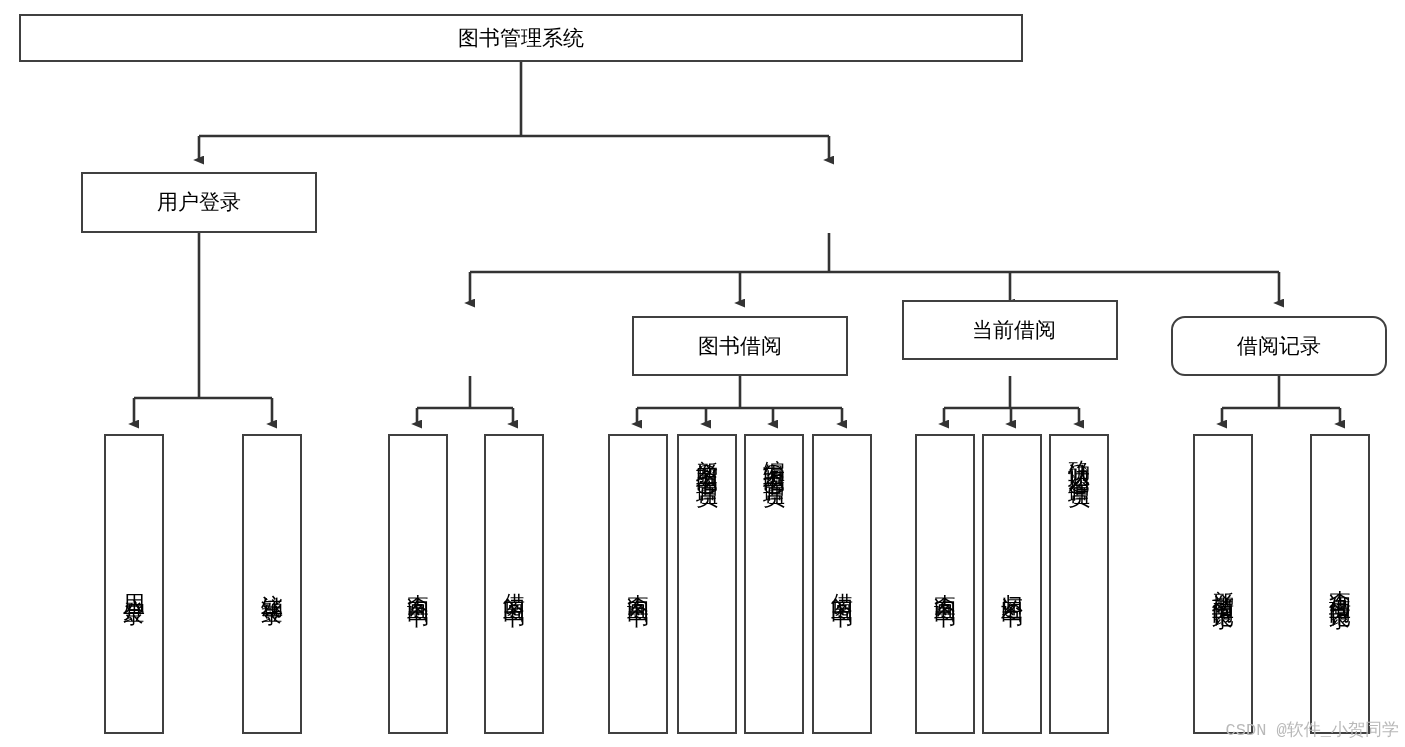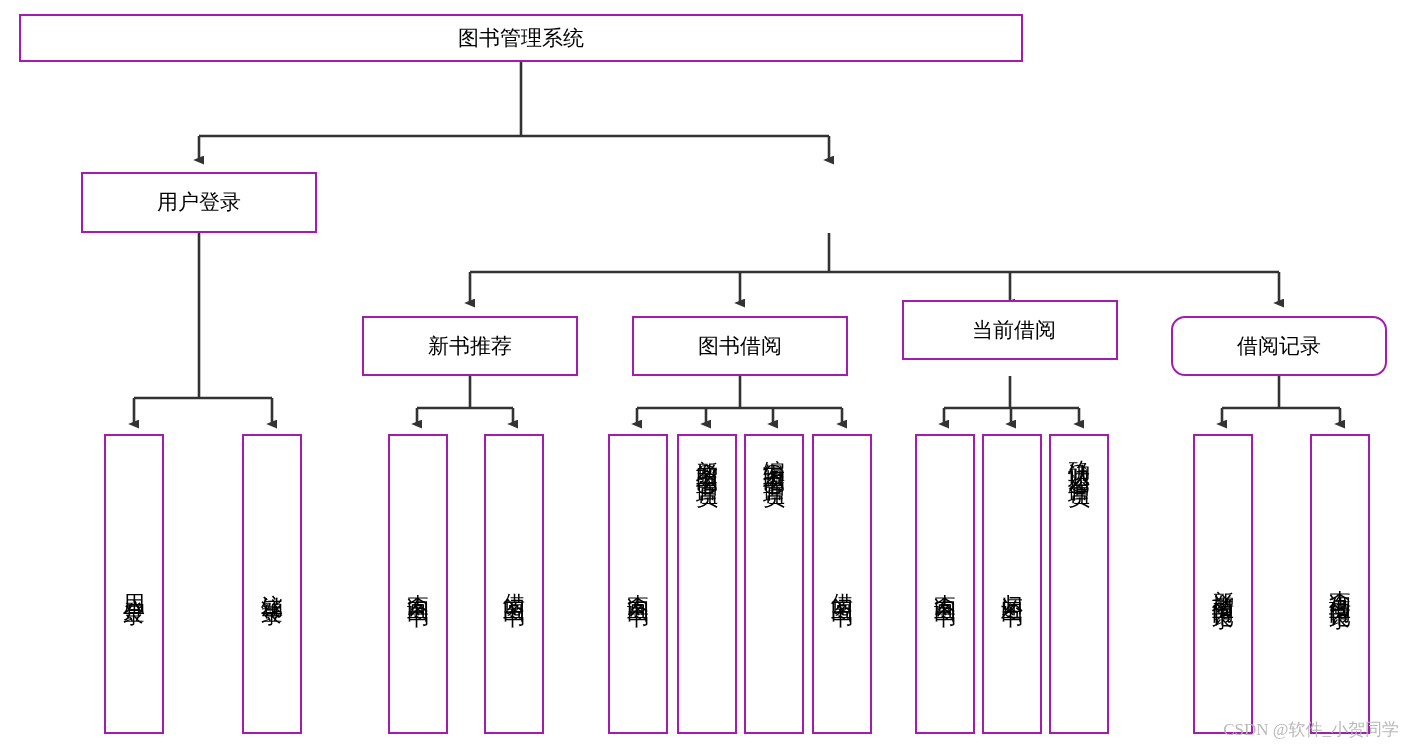--- a/index.html
+++ b/index.html
@@ -9,21 +9,21 @@
     background:#ffffff;
     font-family:"DejaVu Sans","Liberation Sans",sans-serif;
     overflow:hidden;
   }
   #diagram-root{position:relative;width:1405px;height:747px;}
   svg#wires{position:absolute;left:0;top:0;width:1405px;height:747px;}
   .node{
     position:absolute;
     box-sizing:border-box;
     background:#ffffff;
-    border:2px solid #a21caf;
+    border:2px solid #404040;
     display:flex;
     align-items:center;
     justify-content:center;
     color:#000000;
   }
   .node .label{
     display:block;
     text-align:center;
     line-height:1.08;
     white-space:pre;
@@ -36,21 +36,21 @@
     font-size:22px;
     letter-spacing:4px;
     line-height:1;
   }
   .node.v.top .label{align-self:flex-start;}
   #watermark{
     position:absolute;
     right:6px;bottom:6px;
     font-size:17px;
     color:#b9b9b9;
-    font-family:Liberation Serif, serif;
+    font-family:Liberation Mono, monospace;
     white-space:nowrap;
     pointer-events:none;
   }
 </style>
 </head>
 <body>
 
 <div id="diagram-root">
 
   <svg id="wires" viewBox="0 0 1405 747">
@@ -104,23 +104,20 @@
   </svg>
 
   <div class="node h" style="left:19px;top:14px;width:1004px;height:48px;">
     <span class="label">图书管理系统</span>
   </div>
 
   <div class="node h" style="left:81px;top:172px;width:236px;height:61px;">
     <span class="label">用户登录</span>
   </div>
 
-  <div class="node h" style="left:362px;top:316px;width:216px;height:60px;">
-    <span class="label">新书推荐</span>
-  </div>
   <div class="node h" style="left:632px;top:316px;width:216px;height:60px;">
     <span class="label">图书借阅</span>
   </div>
   <div class="node h" style="left:902px;top:300px;width:216px;height:60px;padding-left:8px;">
     <span class="label">当前借阅</span>
   </div>
   <div class="node h" style="left:1171px;top:316px;width:216px;height:60px;border-radius:14px;">
     <span class="label">借阅记录</span>
   </div>
 

